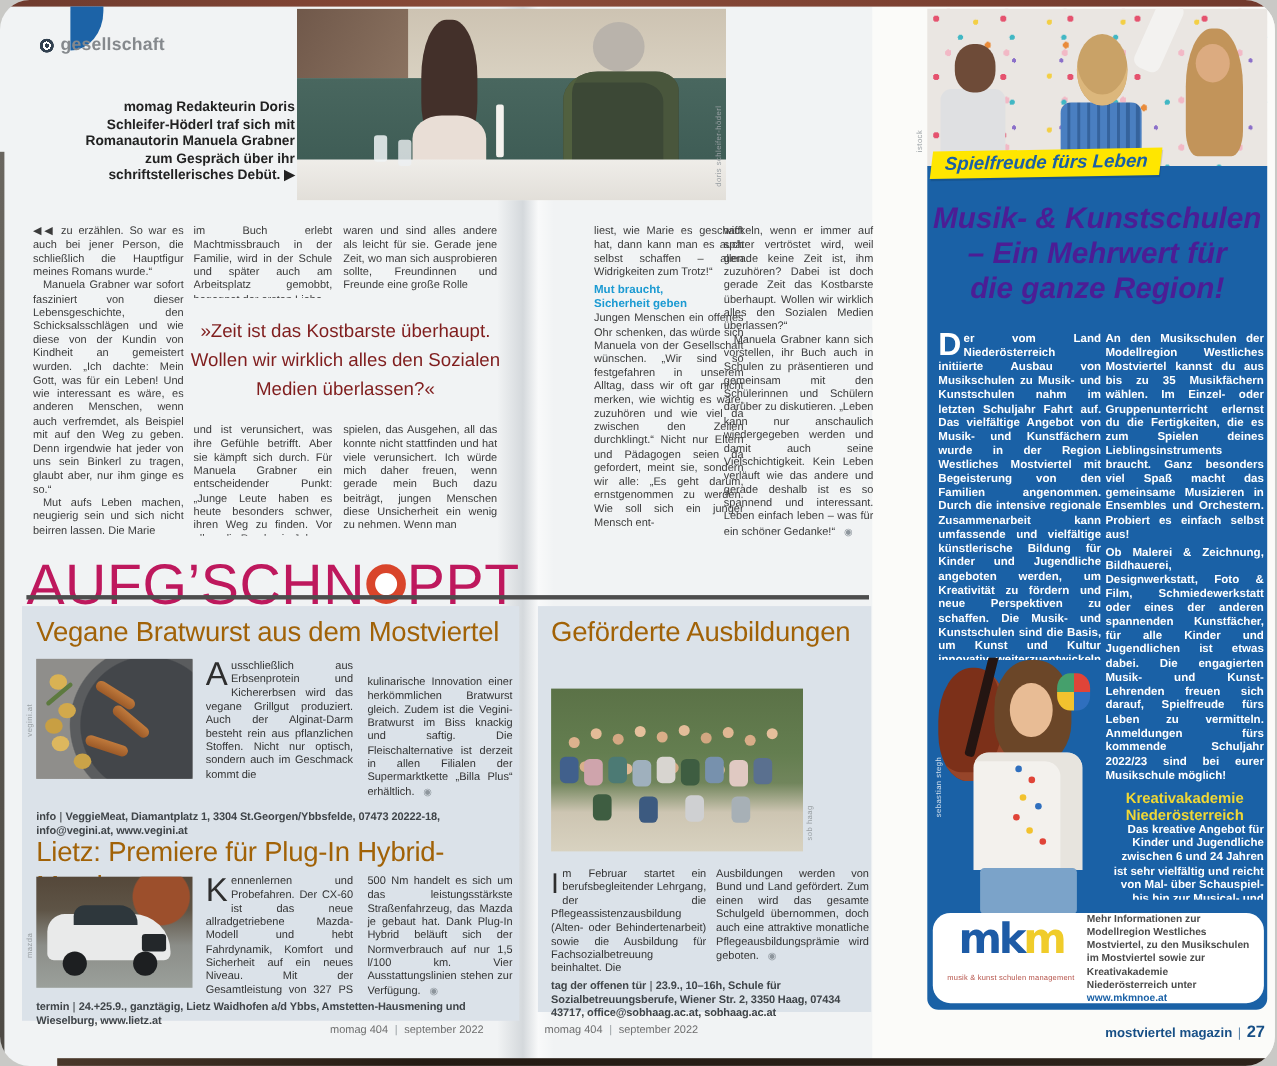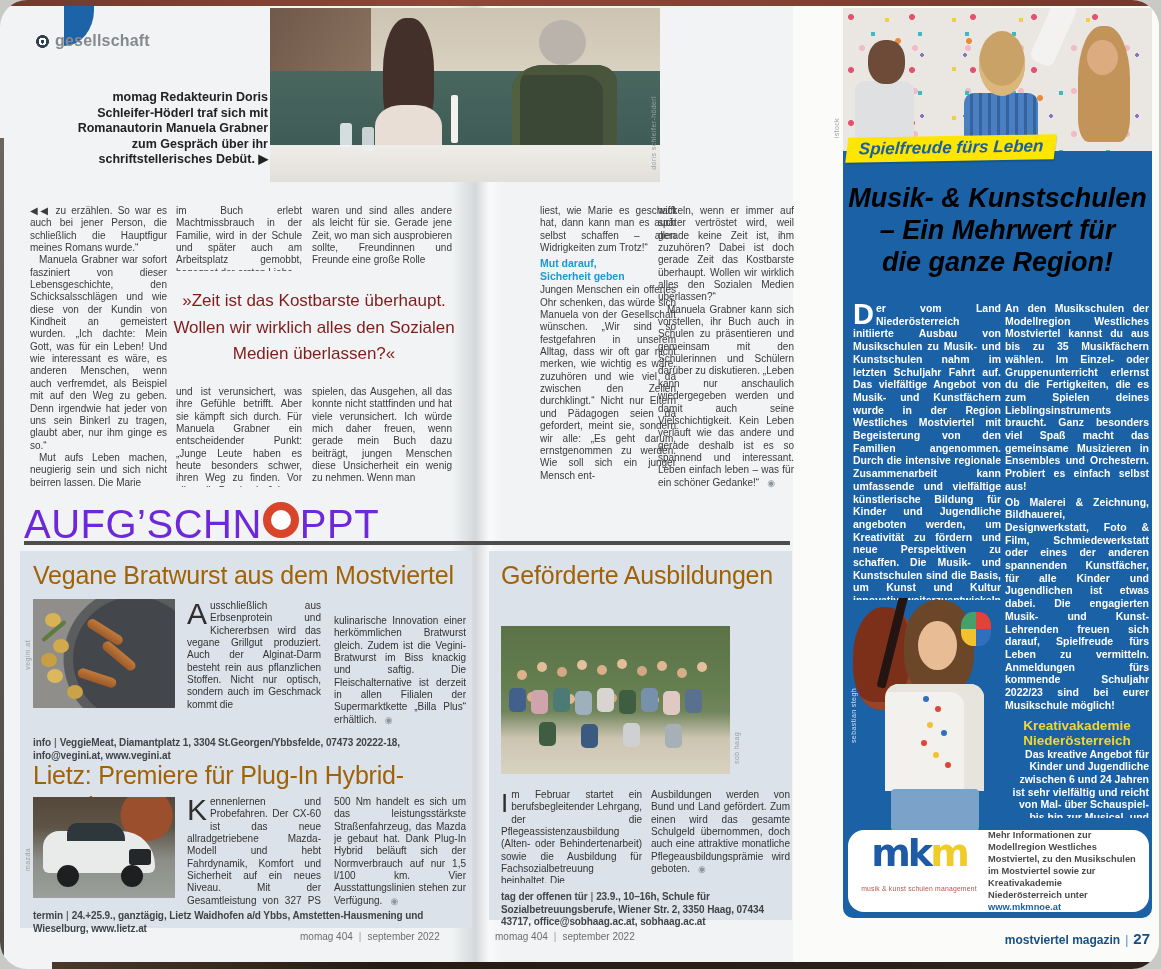--- a/index.html
+++ b/index.html
@@ -119,21 +119,21 @@
   .gl-shirt{left:26%;top:37%;width:62%;height:46%;border-radius:14px 14px 0 0;background:#f3f1ed;
     box-shadow:inset -20px 8px 0 #e7e4de;}
   .gl-dots2{left:50%;top:42%;width:6px;height:6px;border-radius:50%;background:#2f6fbe;
     box-shadow:12px 10px 0 #e04438,4px 26px 0 #f2c22e,18px 34px 0 #2f6fbe,-2px 44px 0 #e04438,
                10px 56px 0 #f2c22e,22px 66px 0 #e04438;}
   .gl-hand{left:74%;top:6%;width:30px;height:34px;border-radius:40%;
     background:conic-gradient(#e04438 0 25%,#2f6fbe 25% 50%,#f2c22e 50% 75%,#45a06c 75%);}
   .gl-jeans{left:30%;top:82%;width:55%;height:18%;background:#7ba3c9;border-radius:4px;}
 
   
-  .aufg{left:24px;top:502px;font-size:40px;color:#6d28d9;letter-spacing:.5px;}
+  .aufg{left:24px;top:502px;font-size:52px;color:#be185d;letter-spacing:.5px;}
   .ring{display:inline-block;width:20px;height:20px;border:8px solid #d9452b;border-radius:50%;
         background:#fff;margin:0 1px;}
   .rule{left:24px;top:541px;width:766px;height:4px;background:#4d4d4d;}
 
   
   .gbox{background:#dbe2e9;}
   .box-left{left:20px;top:551px;width:452px;height:377px;}
   .box-right{left:489px;top:551px;width:303px;height:369px;}
 
   .headline{position:absolute;font-weight:300;font-size:25px;color:#a16207;letter-spacing:-.2px;line-height:31px;}
@@ -147,21 +147,21 @@
   .pfooter{position:absolute;font-size:10px;color:#6e6e6e;}
   .pfooter .sep{margin:0 6px;color:#9aa0a4;}
 
   
   .badge{left:847px;top:136px;background:#ffe600;padding:2px 12px 3px;transform:skewX(-8deg) rotate(-1deg);
          box-shadow:1px 2px 0 rgba(0,0,0,.12);}
   .badge span{display:inline-block;transform:skewX(4deg);font-style:italic;font-weight:700;
               font-size:17px;color:#1a5fa6;}
   .blue-panel{left:843px;top:151px;width:309px;height:767px;background:#1a61a6;border-radius:0 0 10px 10px;}
   .ad-title{left:846px;top:182px;width:303px;text-align:center;font-style:italic;font-weight:600;
-            font-size:27px;line-height:32px;color:#000000;}
+            font-size:27px;line-height:32px;color:#4c1d95;}
   .ad-title span{display:block;}
   .ad-col{position:absolute;font-size:10.5px;line-height:12.7px;color:#fff;font-weight:700;
           text-align:justify;overflow:hidden;}
   .ad-col p{margin:0;}
   .ad-col p + p{margin-top:3px;}
   .ad-dropcap{float:left;font-size:29px;line-height:25px;padding-right:2px;color:#fff;font-weight:800;}
   .kreativ-h{margin-top:6px;text-align:center;color:#f0d735;font-size:13.5px;line-height:15px;font-weight:700;}
   .kreativ-h span{display:block;}
   .kreativ-b{margin-top:2px;text-align:right;}
 
@@ -227,21 +227,21 @@
   <div class="abs quote">»Zeit ist das Kostbarste überhaupt. Wollen wir wirklich alles den Sozialen Medien überlassen?«</div>
   <div class="body-col" style="left:176px;top:386px;width:126px;height:101px;">
     <p><span>und ist verunsichert, was ihre Gefühle betrifft. Aber sie kämpft sich durch. Für Manuela Grabner ein entscheidender Punkt: „Junge Leute haben es heute besonders schwer, ihren Weg zu finden. Vor allem die Pandemie-Jahre</span></p>
   </div>
   <div class="body-col" style="left:312px;top:386px;width:140px;height:101px;">
     <p><span>spielen, das Ausgehen, all das konnte nicht stattfinden und hat viele verunsichert. Ich würde mich daher freuen, wenn gerade mein Buch dazu beiträgt, jungen Menschen diese Unsicherheit ein wenig zu nehmen. Wenn man</span></p>
   </div>
   <div class="body-col" style="left:512px;top:205px;width:136px;height:285px;margin-left:28px;">
     <p><span>liest, wie Marie es geschafft hat, dann kann man es auch selbst schaffen – allen Widrigkeiten zum Trotz!“</span></p>
     <div class="subhead">
-      <span>Mut darauf,</span>
+      <span>Mut braucht,</span>
       <span>Sicherheit geben</span>
     </div>
     <p><span>Jungen Menschen ein offenes Ohr schenken, das würde sich Manuela von der Gesellschaft wünschen. „Wir sind so festgefahren in unserem Alltag, dass wir oft gar nicht merken, wie wichtig es wäre, zuzuhören und wie viel da zwischen den Zeilen durchklingt.“ Nicht nur Eltern und Pädagogen seien da gefordert, meint sie, sondern wir alle: „Es geht darum, ernstgenommen zu werden. Wie soll sich ein junger Mensch ent-</span></p>
   </div>
   <div class="body-col" style="left:658px;top:205px;width:136px;height:285px;">
     <p><span>wickeln, wenn er immer auf später vertröstet wird, weil gerade keine Zeit ist, ihm zuzuhören? Dabei ist doch gerade Zeit das Kostbarste überhaupt. Wollen wir wirklich alles den Sozialen Medien überlassen?“</span></p>
     <p class="ind"><span>Manuela Grabner kann sich vorstellen, ihr Buch auch in Schulen zu präsentieren und gemeinsam mit den Schülerinnen und Schülern darüber zu diskutieren. „Leben kann nur anschaulich wiedergegeben werden und damit auch seine Vielschichtigkeit. Kein Leben verläuft wie das andere und gerade deshalb ist es so spannend und interessant. Leben einfach leben – was für ein schöner Gedanke!“</span><span class="em">◉</span></p>
   </div>
 
   <div class="abs aufg">

